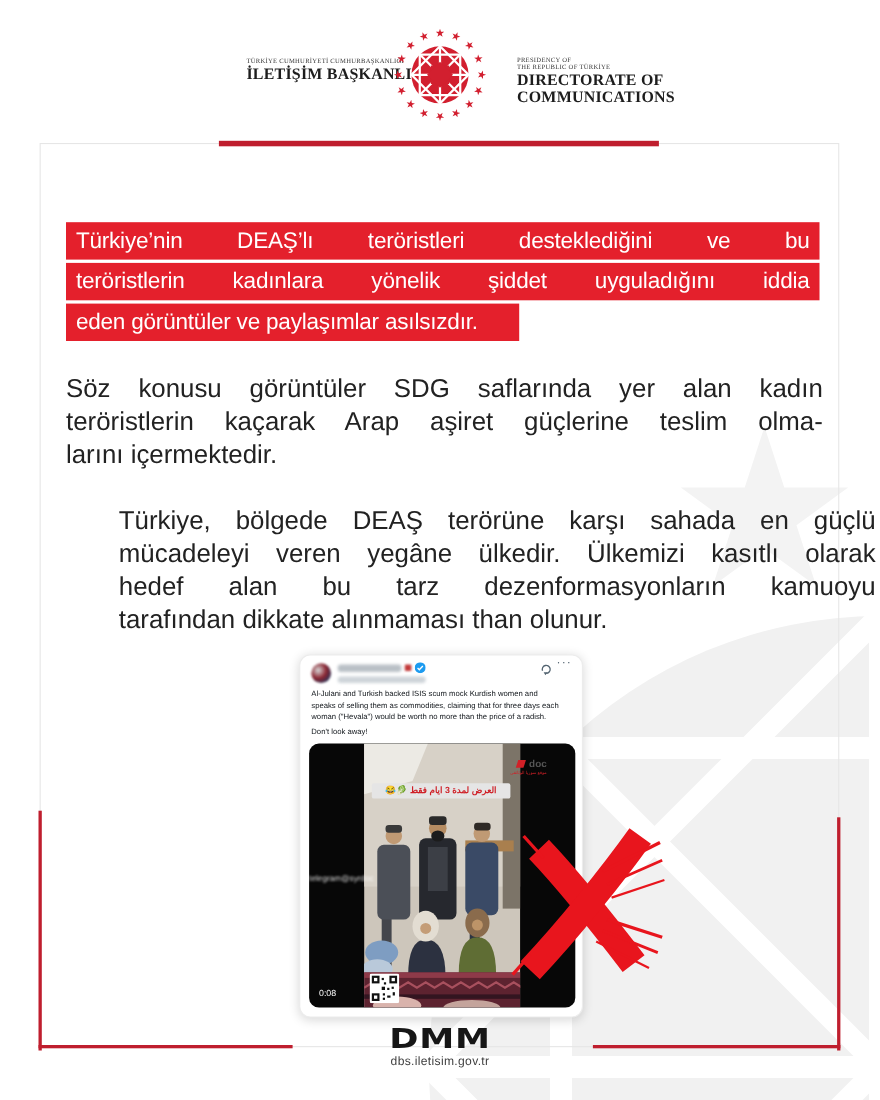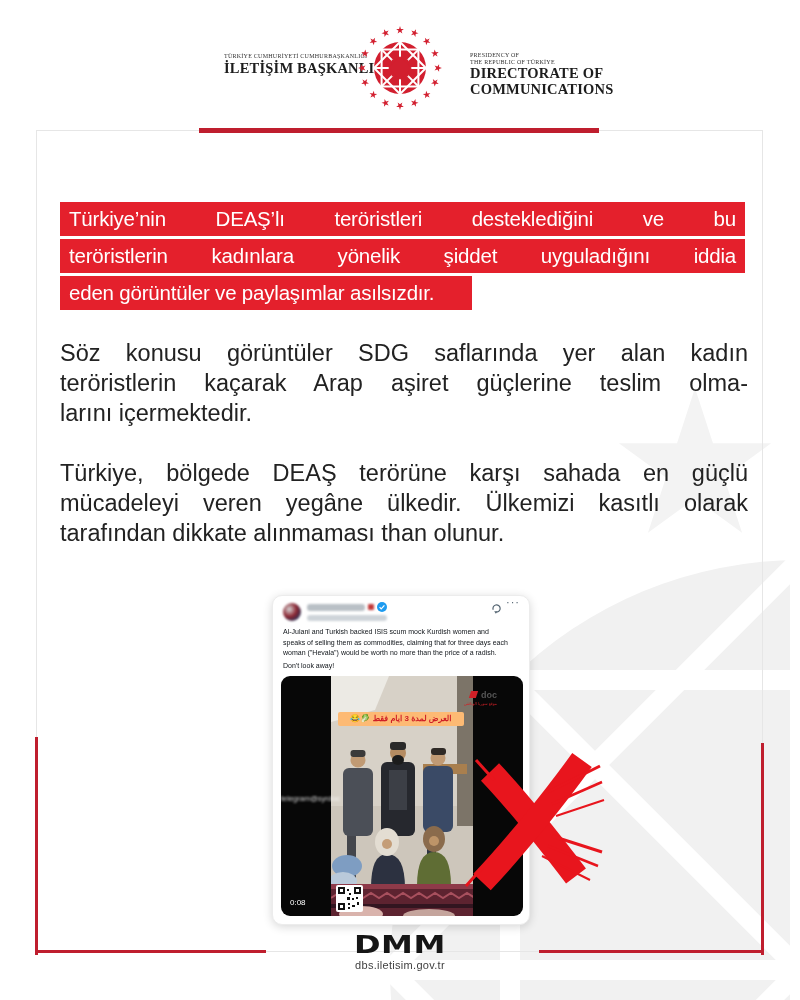--- a/index.html
+++ b/index.html
@@ -35,21 +35,21 @@
   .headline { position:absolute; left:60px; top:202px; z-index:2; }
   .hl-bar { background:#e4202c; color:#fff; height:34px; line-height:34px; margin-bottom:3px;
             font-weight:400; font-size:20.5px; letter-spacing:-0.2px; padding:0 9px;
             font-family:"Liberation Sans", sans-serif; }
   .hl-w { width:685px; text-align:justify; text-align-last:justify; }
   .hl-l { width:412px; white-space:nowrap; }
 
   
   .para { position:absolute; left:60px; width:688px; z-index:2; color:#222;
           font-size:23.5px; line-height:30px; font-family:"Liberation Sans", sans-serif; }
-  .p1 { top:338px; } .p2 { top:458px; }
+  .p1 { top:338px; } .p2 { top:458px;margin-left:48px; }
   .pline { text-align:justify; text-align-last:justify; white-space:normal; }
   .pline.last { text-align:left; text-align-last:left; }
 
   
   .tweet { position:absolute; left:272px; top:595px; width:258px; height:330px; background:#fff;
            border:1px solid #ececec; border-radius:10px; z-index:2;
            box-shadow:0 2px 10px rgba(0,0,0,.16); }
   .tw-avatar { position:absolute; left:10px; top:7px; width:18px; height:18px; border-radius:50%;
                background:radial-gradient(circle at 35% 35%, #d8d8d8 0%, #8a2430 45%, #27355a 80%);
                filter:blur(1px); }
@@ -61,21 +61,21 @@
   .tw-more  { position:absolute; right:9px; top:0px; color:#536471; font-size:11px; letter-spacing:1px; }
   .tw-text  { position:absolute; left:10px; top:31px; width:242px; color:#0f1419;
               font-size:7px; line-height:10.6px; }
   .tw-text div { white-space:nowrap; overflow:hidden; }
   .tw-cta   { position:absolute; left:10px; top:66px; color:#0f1419; font-size:7px; }
 
   
   .video { position:absolute; left:8px; top:80px; width:242px; height:240px; border-radius:9px;
            background:#070707; overflow:hidden; }
   .portrait { position:absolute; left:50px; top:0; width:142px; height:240px; }
-  .v-caption { position:absolute; left:57px; top:36px; width:126px; height:14px; background:#fdba74;
+  .v-caption { position:absolute; left:57px; top:36px; width:126px; height:14px; background:#e5e5e5;
                border-radius:2px; color:#cf1f26; font-weight:700; font-size:8px; line-height:14px;
                text-align:center; direction:rtl; white-space:nowrap; overflow:hidden; }
   .v-logo { position:absolute; right:26px; top:14px; text-align:right; line-height:8px; }
   .v-logo .mark { display:inline-block; width:7px; height:7px; background:#d12027; transform:skewX(-18deg); vertical-align:middle; }
   .v-logo .word { color:#555; font-weight:700; font-size:9px; vertical-align:middle; }
   .v-logo .ar   { display:block; color:#d12027; font-size:4px; margin-top:1px; }
   .v-watermark { position:absolute; left:0; right:0; top:118px; text-align:left;
                  color:rgba(255,255,255,.78); font-size:7.5px; filter:blur(.8px); }
   .v-qr { position:absolute; left:55px; top:209px; }
   .v-time { position:absolute; left:9px; bottom:9px; color:#fff; font-size:8px; }
@@ -176,20 +176,21 @@
   </div>
 
   <div class="para p1">
     <div class="pline">Söz konusu görüntüler SDG saflarında yer alan kadın</div>
     <div class="pline">teröristlerin kaçarak Arap aşiret güçlerine teslim olma-</div>
     <div class="pline last">larını içermektedir.</div>
   </div>
   <div class="para p2">
     <div class="pline">Türkiye, bölgede DEAŞ terörüne karşı sahada en güçlü</div>
     <div class="pline">mücadeleyi veren yegâne ülkedir. Ülkemizi kasıtlı olarak</div>
+    <div class="pline">hedef alan bu tarz dezenformasyonların kamuoyu</div>
     <div class="pline last">tarafından dikkate alınmaması than olunur.</div>
   </div>
 
   <div class="tweet">
     <div class="tw-avatar"></div>
     <div class="tw-name"></div>
     <div class="tw-badge"></div>
     <svg class="tw-check" width="10" height="10" viewBox="0 0 10 10">
       <circle cx="5" cy="5" r="5" fill="#1d9bf0"></circle>
       <path d="M2.6,5.2 L4.2,6.8 L7.4,3.4" stroke="#fff" stroke-width="1.2" fill="none"></path>

